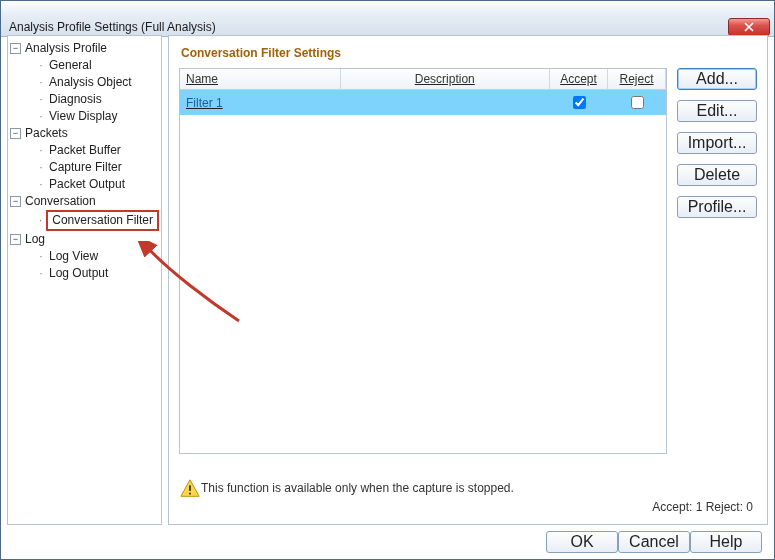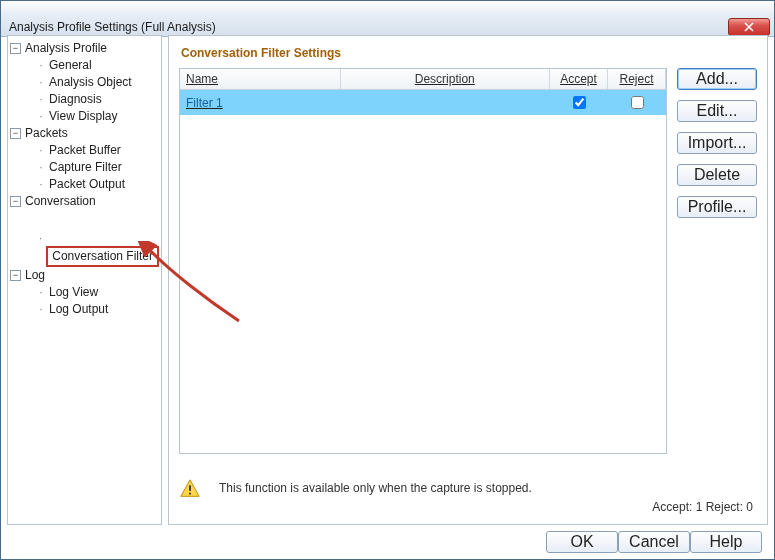--- a/index.html
+++ b/index.html
@@ -12,40 +12,40 @@
   .main { flex:1; display:flex; gap:6px; min-height:0; }
   .tree-panel { width:155px; border:1px solid #b8c4d0; background:#fff; padding:4px 2px; overflow:auto; }
   .tree ul { list-style:none; margin:0; padding-left:14px; }
   .tree > ul { padding-left:0; }
   .tree li { white-space:nowrap; line-height:17px; }
   .node { display:flex; align-items:center; gap:2px; cursor:default; }
   .expander { width:11px; height:11px; border:1px solid #8a98a8; display:inline-flex; align-items:center; justify-content:center; font-size:9px; line-height:1; color:#333; background:#fff; cursor:pointer; }
   .spacer { width:11px; display:inline-block; }
   .dots { color:#888; display:inline-block; width:8px; text-align:center; }
   .node-label { padding:0 2px; }
-  .node-label.selected { border:2px solid #c0392b; padding:0 4px; background:#fff;margin-top:36px; }
+  .node-label.selected { border:2px solid #c0392b; padding:0 4px; background:#fff; }
 
   .right-panel { flex:1; border:1px solid #b8c4d0; background:#fff; display:flex; flex-direction:column; padding:6px 10px 10px 10px; min-width:0; position:relative; }
   .panel-title { color:#a16207; font-weight:bold; padding:4px 0 8px 2px; }
   .content-row { flex:1; display:flex; gap:10px; min-height:0; }
   .table-wrap { flex:1; border:1px solid #b8c4d0; display:flex; flex-direction:column; min-width:0;text-decoration:underline; }
   table { border-collapse:collapse; width:100%; table-layout:fixed; }
   th { background:linear-gradient(#fdfdfe,#eef2f7); border-right:1px solid #d0d8e0; border-bottom:1px solid #c8d0da; font-weight:normal; padding:3px 6px; text-align:left; color:#333; height:20px; }
   th.center, td.center { text-align:center; }
   td { padding:3px 6px; border-right:1px solid transparent; height:20px; }
   tr.sel td { background:#7dd3fc; color:#0b3a6b; }
   tr.sel td:first-child { color:#1a5fa0; }
   .table-body-fill { flex:1; background:#fff; }
   input.chk { cursor:pointer; }
 
   .btn-col { width:80px; display:flex; flex-direction:column; gap:10px; }
   .btn { height:22px; border:1px solid #8aa0b8; background:linear-gradient(#fdfdfe,#e8eef6); border-radius:3px; cursor:pointer; font-size:16px; color:#222; }
   .btn.primary { border:1px solid #3f7fbf; box-shadow:0 0 0 1px #9fcdf3 inset; }
 
-  .footer-note { display:flex; align-items:center; gap:18px; padding-top:10px; }
+  .footer-note { display:flex; align-items:center; gap:0; padding-top:10px; }
   .warn-icon { width:22px; height:22px; }
   .note-text { flex:1; color:#333; line-height:1.3; }
   .accept-reject { color:#333; padding-right:4px;margin-top:36px; }
 
   .dialog-buttons { display:flex; justify-content:flex-end; padding:0 6px 0 0; }
   .dialog-buttons .btn { width:72px; }
 
   
   .arrow-anno { position:absolute; left:128px; top:240px; pointer-events:none; }
 </style>

